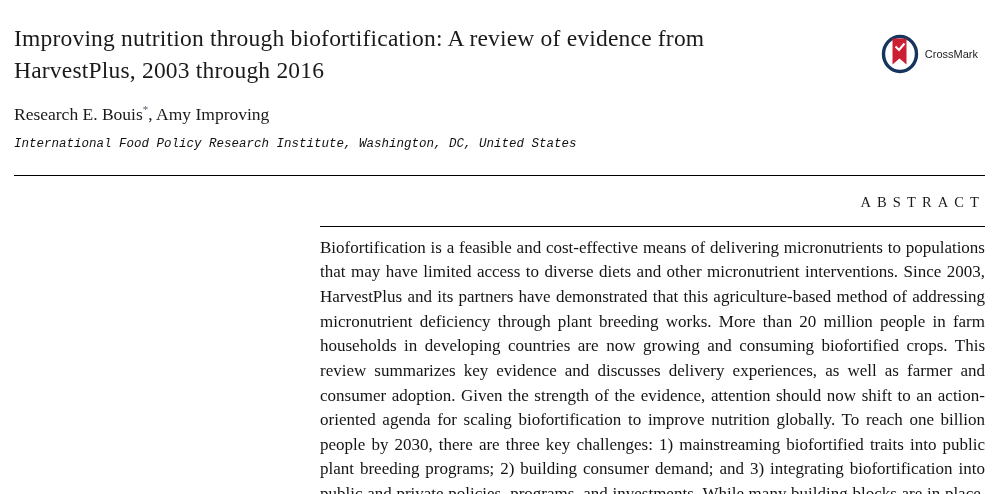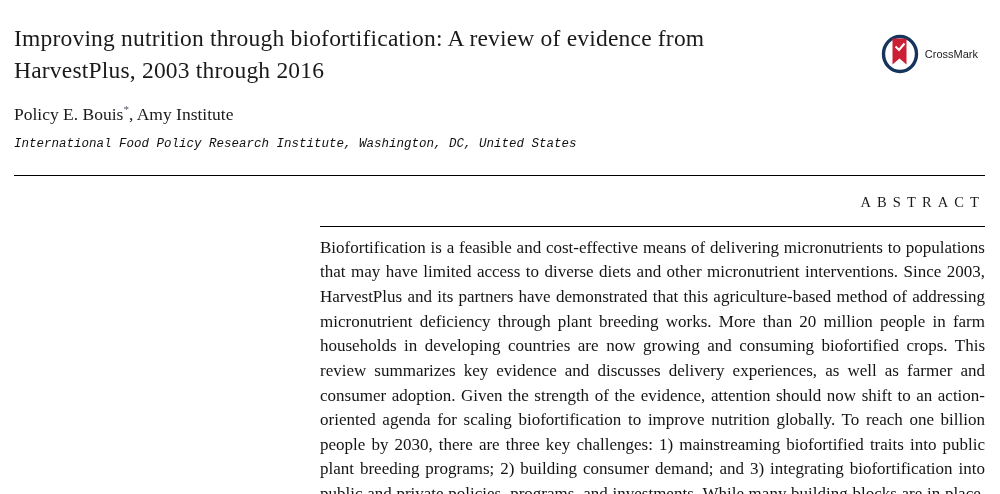--- a/index.html
+++ b/index.html
@@ -110,21 +110,21 @@
         <svg width="40" height="42" viewBox="0 0 40 42" aria-hidden="true">
           <ellipse cx="20" cy="21" rx="16.5" ry="17.5" fill="none" stroke-width="3.4" stroke="#16355d"></ellipse>
           <path d="M12.5 5.5 h14 v26 l-7 -6 l-7 6 z" fill="#cb1f34"></path>
           <path d="M15.5 13.5 l3.5 3.5 l5.5 -6.5" stroke="#ffffff" stroke-width="2" fill="none"></path>
         </svg>
       </span>
       <span class="cm-text">CrossMark</span>
     </div>
 
     <div class="authors">
-      <span>Policy E. Bouis</span><sup>*</sup><span>, </span><span>Amy Institute</span>
+      <span>Research E. Bouis</span><sup>*</sup><span>, </span><span>Amy Improving</span>
     </div>
 
     <div class="affiliation">International Food Policy Research Institute, Washington, DC, United States</div>
   </header>
 
   <hr class="rule rule-top">
 
   <section>
     <div class="abstract-col">
       <h2 class="abstract-heading">ABSTRACT</h2>

